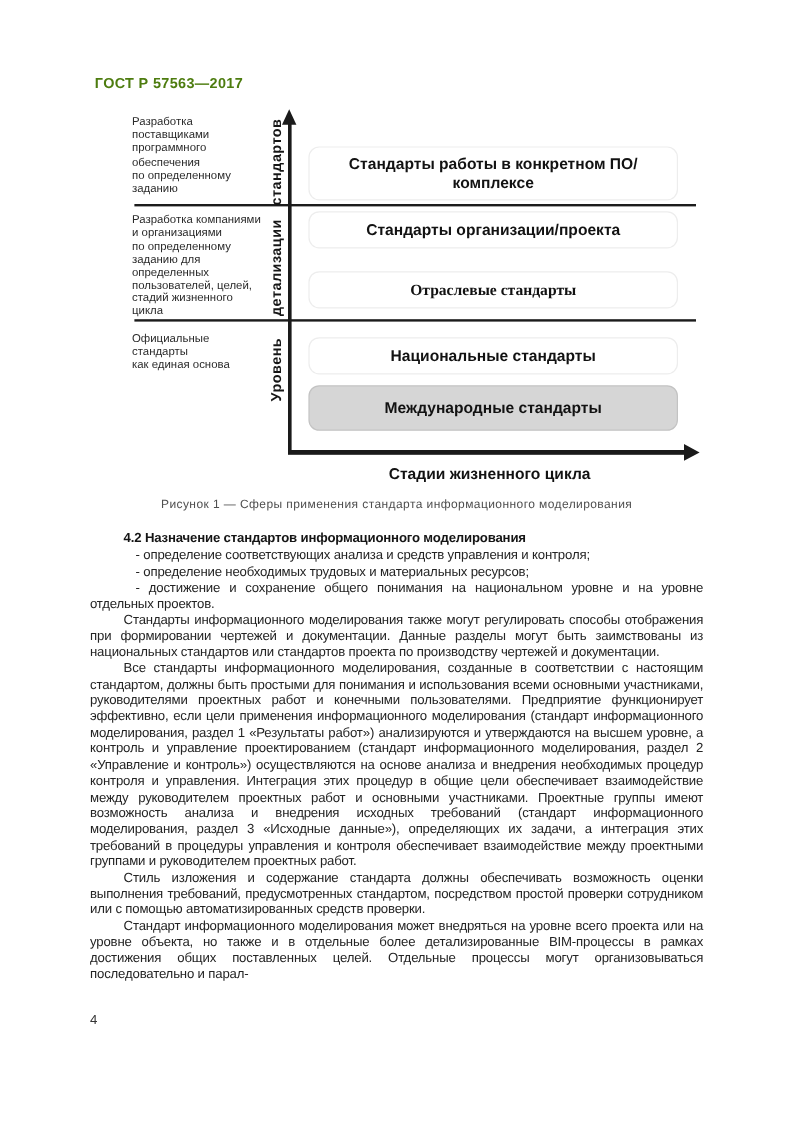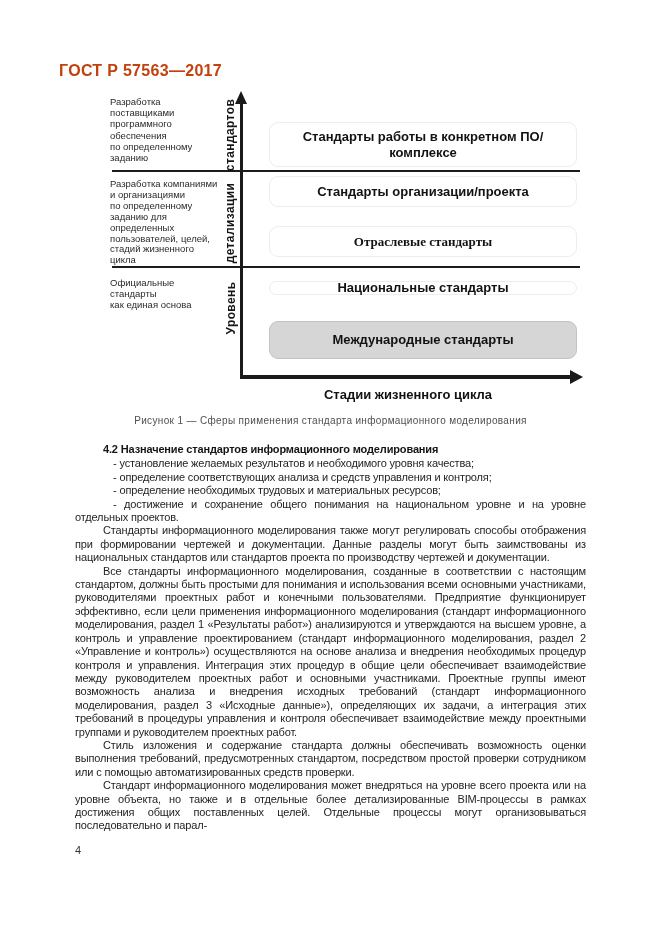--- a/index.html
+++ b/index.html
@@ -8,22 +8,22 @@
     width:661px;height:936px;
     background:#ffffff;
     font-family:"Liberation Sans",sans-serif;
     color:#262626;
     overflow:hidden;
   }
   .abs{position:absolute;}
 
   
   .doc-header{
-    left:59px;top:62px;
-    font-size:16px;font-weight:bold;color:#c2410c;letter-spacing:.3px;
+    left:79px;top:62px;
+    font-size:12px;font-weight:bold;color:#4d7c0f;letter-spacing:.3px;
   }
 
   
   .annotation{
     left:110px;width:134px;
     font-size:9.5px;line-height:11.2px;
     white-space:pre-line;color:#2a2a2a;
   }
   .ann-1{top:96px;}
   .ann-2{top:179px;line-height:10.9px;}
@@ -60,26 +60,25 @@
   .yw-3{top:277px;height:62px;}
 
   
   .zone{
     left:257px;width:308px;
     display:flex;align-items:center;justify-content:center;
     text-align:center;
     font-size:13px;font-weight:bold;color:#121212;line-height:16px;
     border:1px solid #ededed;border-radius:9px;background:#fff;
     box-sizing:border-box;
-    margin-left:12px;
   }
   .zone-1{top:122px;height:45px;padding:0 22px;}
   .zone-2{top:176px;height:31px;}
   .zone-3{top:226px;height:31px;font-family:Liberation Serif, serif;}
-  .zone-4{top:281px;height:14px;}
+  .zone-4{top:281px;height:31px;}
   .zone-5{top:321px;height:38px;background:#d6d6d6;border:1px solid #c3c3c3;}
 
   .x-axis-label{
     left:243px;top:387px;width:330px;text-align:center;
     font-size:13px;font-weight:bold;color:#121212;
   }
   .fig-caption{
     left:75px;top:415px;width:511px;text-align:center;
     font-size:10px;color:#4f4f4f;letter-spacing:.35px;
   }
@@ -149,21 +148,20 @@
     <div class="abs zone zone-3">Отраслевые стандарты</div>
     <div class="abs zone zone-4">Национальные стандарты</div>
     <div class="abs zone zone-5">Международные стандарты</div>
 
     <div class="abs x-axis-label">Стадии жизненного цикла</div>
     <div class="abs fig-caption">Рисунок 1 — Сферы применения стандарта информационного моделирования</div>
   </div>
 
   <div class="abs body-text">
     <div class="heading h-42">4.2  Назначение стандартов информационного моделирования</div>
-    <div class="bullet">-  установление желаемых результатов и необходимого уровня качества;</div>
     <div class="bullet">-  определение соответствующих анализа и средств управления и контроля;</div>
     <div class="bullet">-  определение необходимых трудовых и материальных ресурсов;</div>
     <div class="bullet">-  достижение и сохранение общего понимания на национальном уровне и на уровне отдельных проектов.</div>
 
     <p>Стандарты информационного моделирования также могут регулировать способы отображения при формировании чертежей и документации. Данные разделы могут быть заимствованы из национальных стандартов или стандартов проекта по производству чертежей и документации.</p>
     <p>Все стандарты информационного моделирования, созданные в соответствии с настоящим стандартом, должны быть простыми для понимания и использования всеми основными участниками, руководителями проектных работ и конечными пользователями. Предприятие функционирует эффективно, если цели применения информационного моделирования (стандарт информационного моделирования, раздел 1 «Результаты работ») анализируются и утверждаются на высшем уровне, а контроль и управление проектированием (стандарт информационного моделирования, раздел 2 «Управление и контроль») осуществляются на основе анализа и внедрения необходимых процедур контроля и управления. Интеграция этих процедур в общие цели обеспечивает взаимодействие между руководителем проектных работ и основными участниками. Проектные группы имеют возможность анализа и внедрения исходных требований (стандарт информационного моделирования, раздел 3 «Исходные данные»), определяющих их задачи, а интеграция этих требований в процедуры управления и контроля обеспечивает взаимодействие между проектными группами и руководителем проектных работ.</p>
     <p>Стиль изложения и содержание стандарта должны обеспечивать возможность оценки выполнения требований, предусмотренных стандартом, посредством простой проверки сотрудником или с помощью автоматизированных средств проверки.</p>
     <p>Стандарт информационного моделирования может внедряться на уровне всего проекта или на уровне объекта, но также и в отдельные более детализированные BIM-процессы в рамках достижения общих поставленных целей. Отдельные процессы могут организовываться последовательно и парал-</p>
   </div>
 

